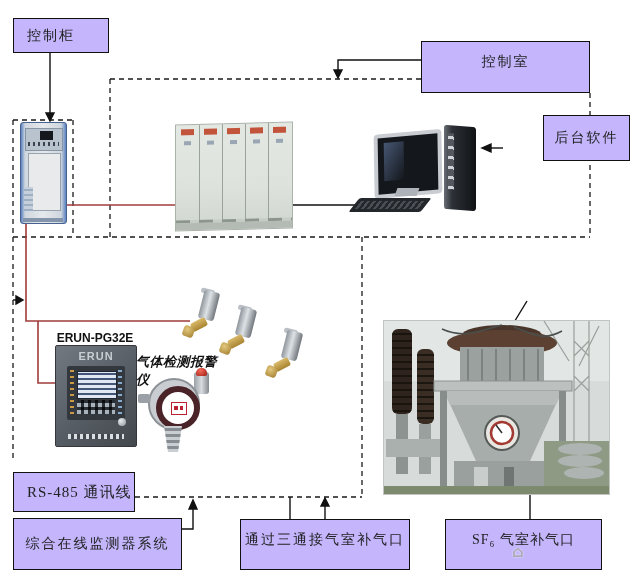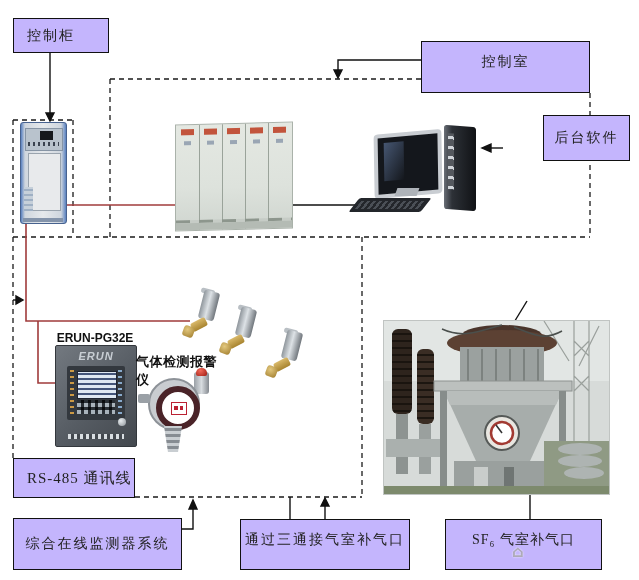--- a/index.html
+++ b/index.html
@@ -88,21 +88,21 @@
     background:repeating-linear-gradient(0deg,#c9ced2 0 3px,#868c92 3px 6px);
     clip-path:polygon(0 0,100% 0,78% 100%,22% 100%);}
   .detector .nutL{position:absolute;left:0px;top:26px;width:12px;height:9px;background:#9aa0a6;
     border-radius:2px;}
 
   
   .erun{position:absolute;left:55px;top:345px;width:80px;height:100px;z-index:2;
     background:linear-gradient(135deg,#737980 0,#565c63 55%,#43484e 100%);
     border:1px solid #33373c;border-radius:2px;}
   .erun .logo{position:absolute;left:0;top:4px;width:100%;text-align:center;
-    font-family:"Liberation Sans",sans-serif;font-style:italic;font-weight:bold;
+    font-family:"Liberation Sans",sans-serif;font-weight:bold;
     font-size:11px;color:#c8ced4;letter-spacing:1px;}
   .erun .panel{position:absolute;left:11px;top:20px;width:58px;height:54px;background:#33383e;
     border-radius:2px;}
   .erun .lights-l{position:absolute;left:3px;top:4px;width:4px;height:44px;
     background:repeating-linear-gradient(0deg,#c94 0 2px,#33383e 2px 6px);}
   .erun .lights-r{position:absolute;right:3px;top:4px;width:4px;height:44px;
     background:repeating-linear-gradient(0deg,#8ac 0 2px,#33383e 2px 6px);}
   .erun .screen{position:absolute;left:10px;top:5px;width:38px;height:26px;
     background:repeating-linear-gradient(0deg,#dfe8f2 0 3px,#44557a 3px 5px);
     border:1px solid #1e2430;}
@@ -116,21 +116,21 @@
     background:repeating-linear-gradient(90deg,#d9dee2 0 3px,#43484e 3px 6px);}
 
   
   .photo{position:absolute;left:383px;top:320px;width:227px;height:175px;z-index:2;
     border:1px solid #c0c4c2;box-sizing:border-box;}
 
   
   .model-label{position:absolute;left:55px;top:331px;width:80px;z-index:3;text-align:center;
     font-family:"Liberation Sans","DejaVu Sans",sans-serif;font-weight:bold;font-size:12px;color:#111;}
   .detector-label{position:absolute;left:136px;top:353px;width:90px;z-index:3;
-    font-weight:bold;font-size:13px;color:#111;letter-spacing:0.5px;}
+    font-weight:bold;font-size:13px;color:#111;letter-spacing:0.5px;font-style:italic;}
   .watermark{position:absolute;left:512px;top:542px;z-index:4;display:flex;align-items:center;
     font-family:"DejaVu Sans",sans-serif;font-weight:bold;font-size:19px;
     color:rgba(125,125,125,0.6);text-shadow:0 0 2px rgba(255,255,255,.9);letter-spacing:1px;}
   .watermark .wm-logo{font-size:16px;margin-right:2px;color:rgba(125,125,125,0.55);}
 </style>
 </head>
 <body>
 
 <div id="canvas">
 
@@ -180,21 +180,21 @@
 
   <div class="label-box top-text" style="left:421px;top:41px;width:169px;height:52px;">
     <span>控制室</span>
   </div>
 
   <div class="label-box" style="left:503px;top:115px;width:87px;height:46px;margin-left:40px;">
     <span>后台软件</span>
   </div>
 
 
-  <div class="label-box left-text" style="left:13px;top:458px;width:122px;height:40px;font-size:15px;letter-spacing:1px;">
+  <div class="label-box left-text" style="left:13px;top:472px;width:122px;height:40px;font-size:15px;letter-spacing:1px;">
     <span>RS-485 通讯线</span>
   </div>
 
   <div class="label-box top-text" style="left:240px;top:519px;width:170px;height:51px;">
     <span>通过三通接气室补气口</span>
   </div>
 
   <div class="label-box" style="left:13px;top:518px;width:169px;height:52px;">
     <span>综合在线监测器系统</span>
   </div>

